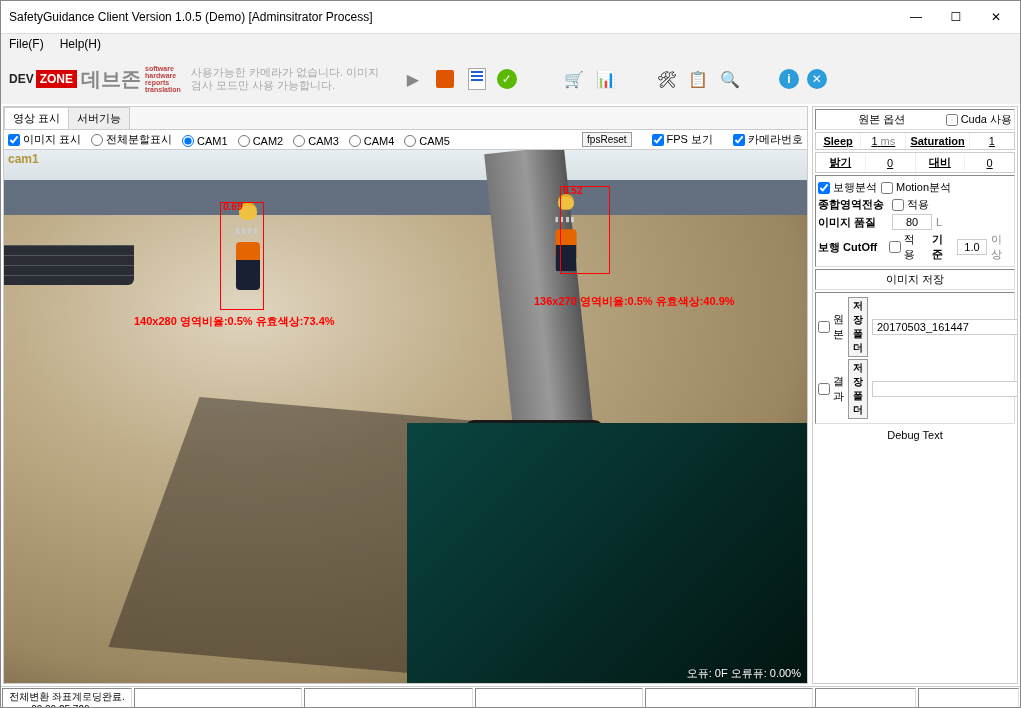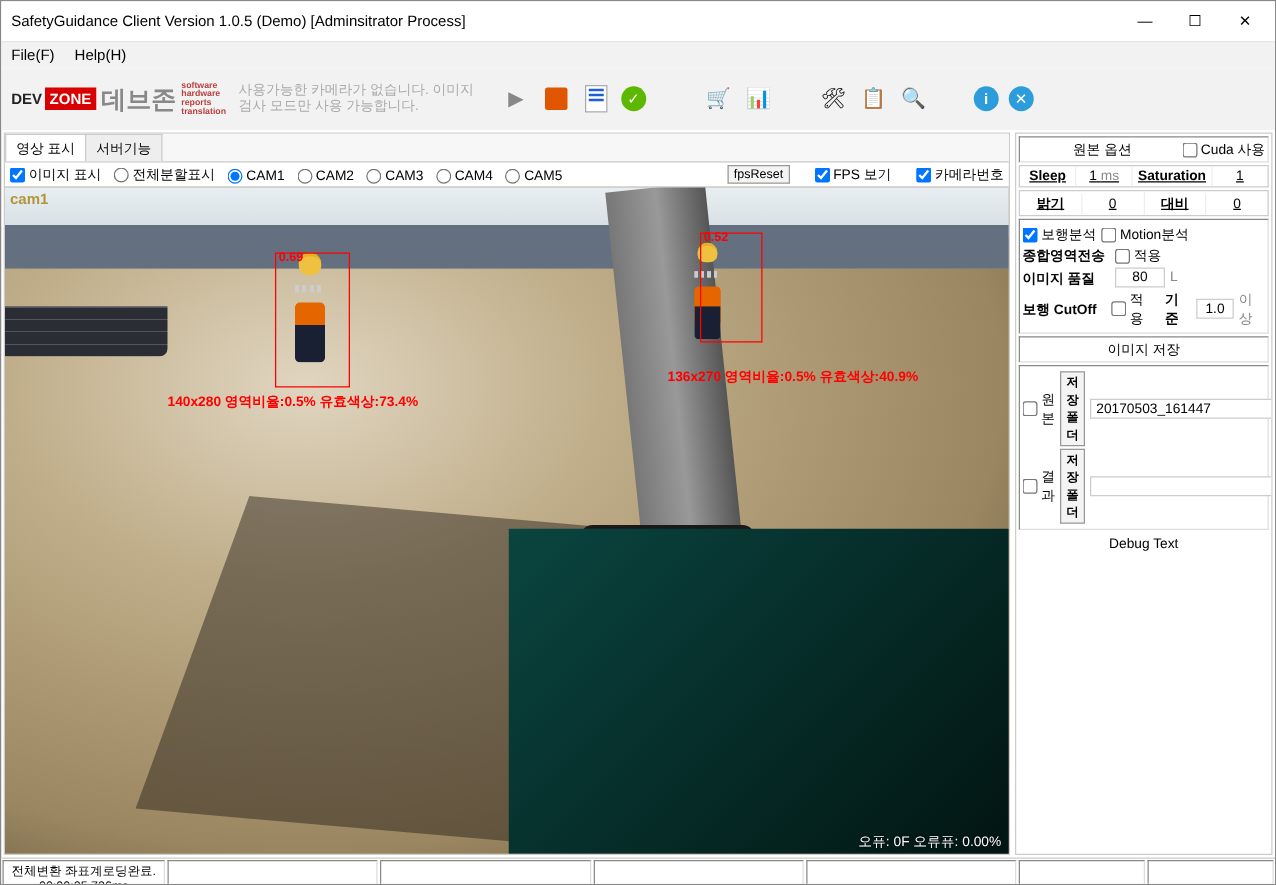--- a/index.html
+++ b/index.html
@@ -186,21 +186,21 @@
             <div class="p-body"></div>
             <div class="stripes"></div>
           </div>
         <div class="person" style="left:544px; top:38px; transform:scale(0.88);">
             <div class="p-head"></div>
             <div class="p-body"></div>
             <div class="stripes"></div>
           </div>
       </div>
       <div class="cam-label">cam1</div>
-      <div class="det-box" style="left:216px; top:52px; width:60px; height:108px;">
+      <div class="det-box" style="left:216px; top:52px; width:44px; height:108px;font-style:italic;">
         <div class="det-label">0.69</div>
       </div>
       <div class="det-text" style="left:130px; top:164px;">140x280 영역비율:0.5% 유효색상:73.4%</div>
       <div class="det-box" style="left:556px; top:36px; width:50px; height:88px;">
         <div class="det-label">0.52</div>
       </div>
       <div class="det-text" style="left:530px; top:144px;">136x270 영역비율:0.5% 유효색상:40.9%</div>
       <div class="osd-br">오퓨:  0F    오류퓨:  0.00%</div>
     </div>
   </div>

